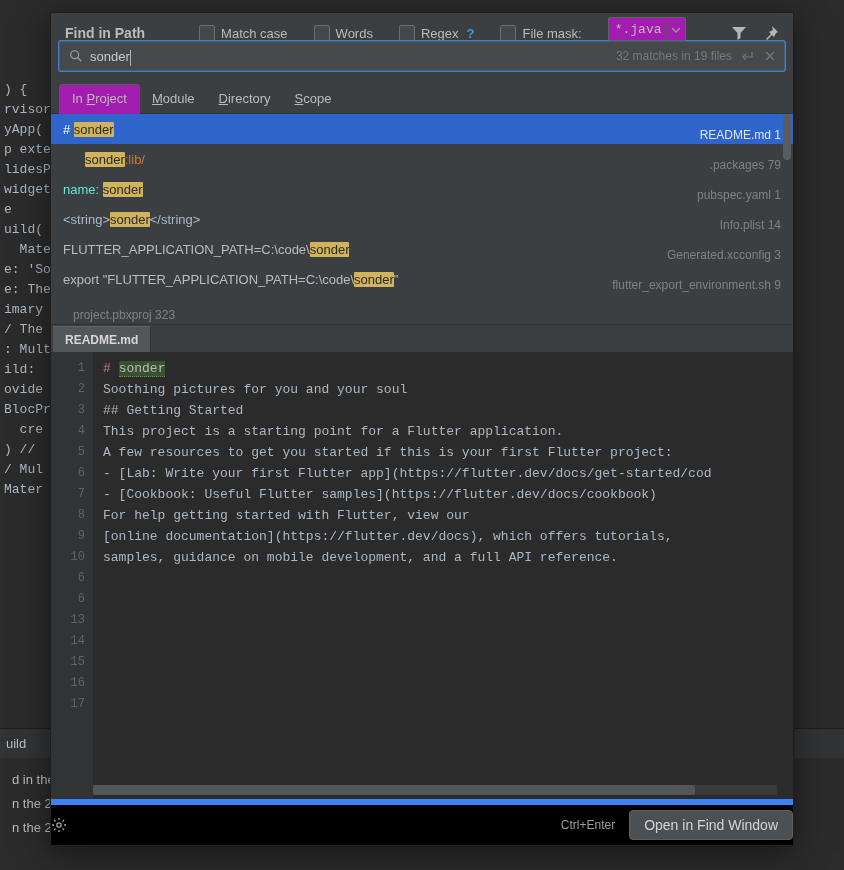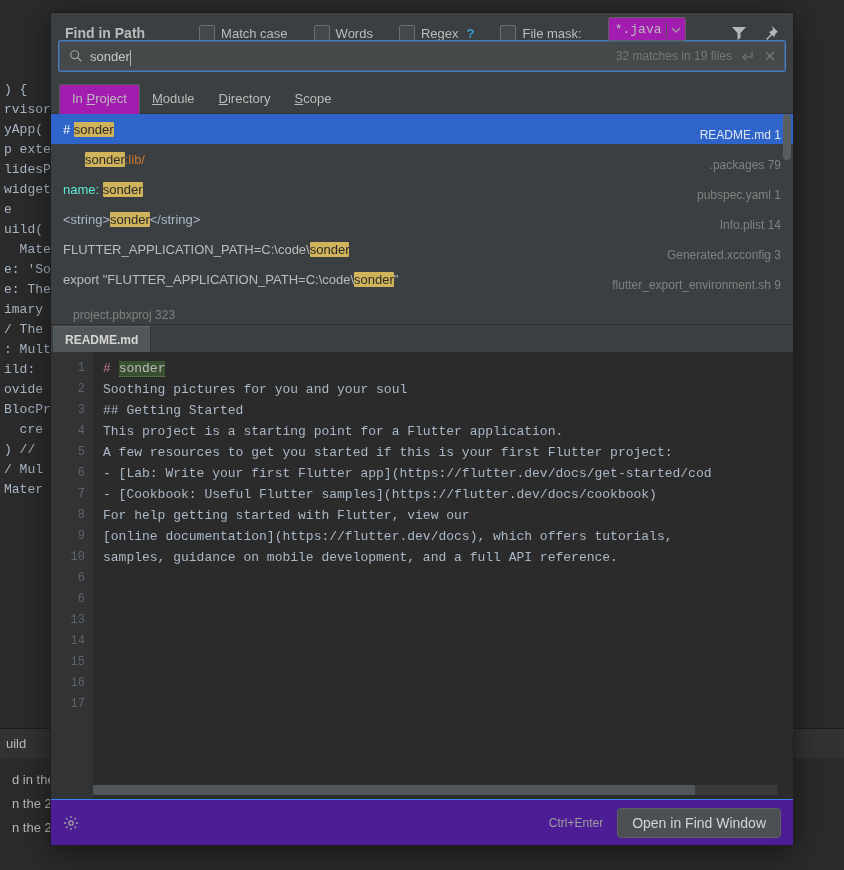--- a/index.html
+++ b/index.html
@@ -128,22 +128,22 @@
   .preview-hscroll {
     position:absolute; left:42px; right:16px; bottom:4px; height:10px;
     background:#3a3a3a;
   }
   .preview-hthumb {
     position:absolute; left:0; top:0; height:10px; width:88%;
     background:#52565a; border-radius:2px;
   }
 
   .footer {
-    height: 46px; background:#4c1d95; border-top:1px solid #3b82f6;
-    display:flex; align-items:center; padding:0 12px; gap:14px;
+    height: 46px; background:#000000; border-top:6px solid #3b82f6;
+    display:flex; align-items:center; padding:0 0; gap:14px;
   }
   .footer-spacer { flex:1; }
   .hint { color:#9c9c9c; font-size:12px; }
   .primary-btn {
     background:#4c5052; border:1px solid #5e6060; color:#d4d4d4;
     padding: 6px 14px; border-radius:4px; font-size:14px;
   }
 </style>
 </head>
 <body>

